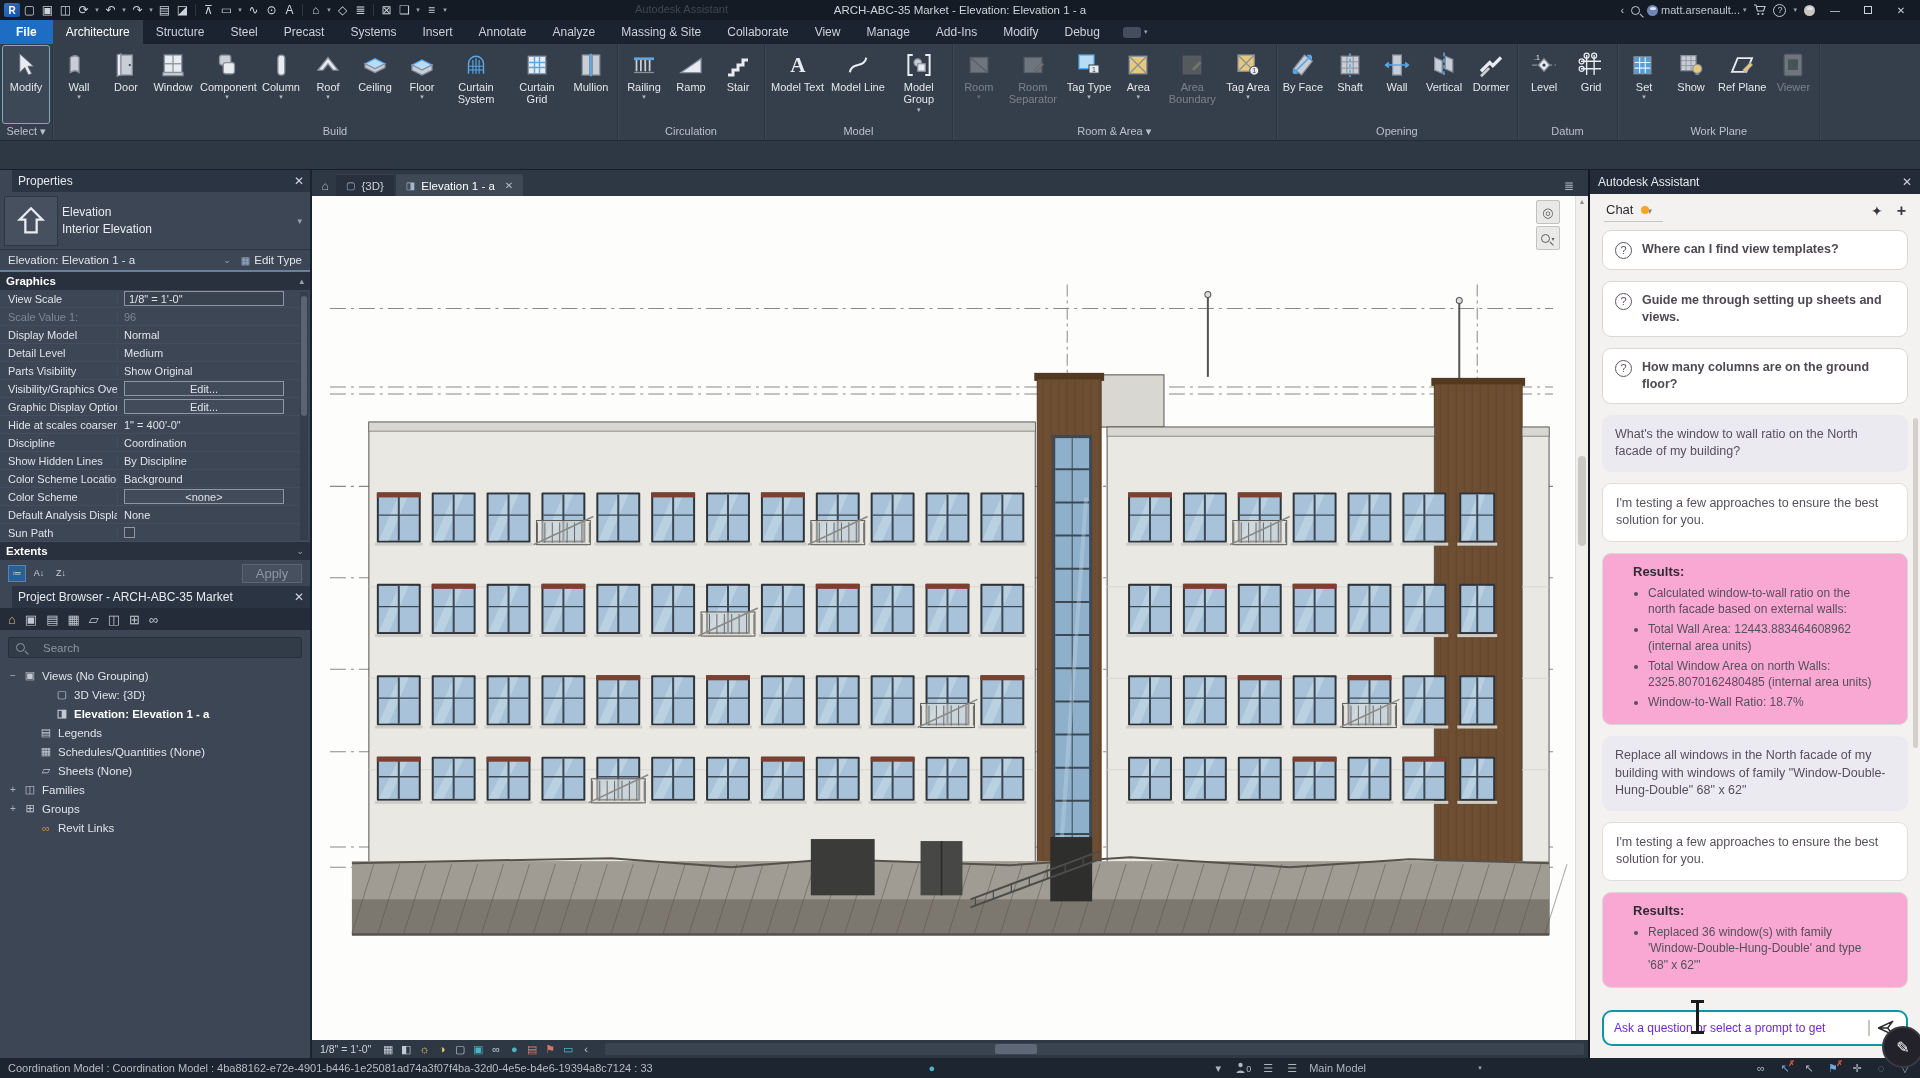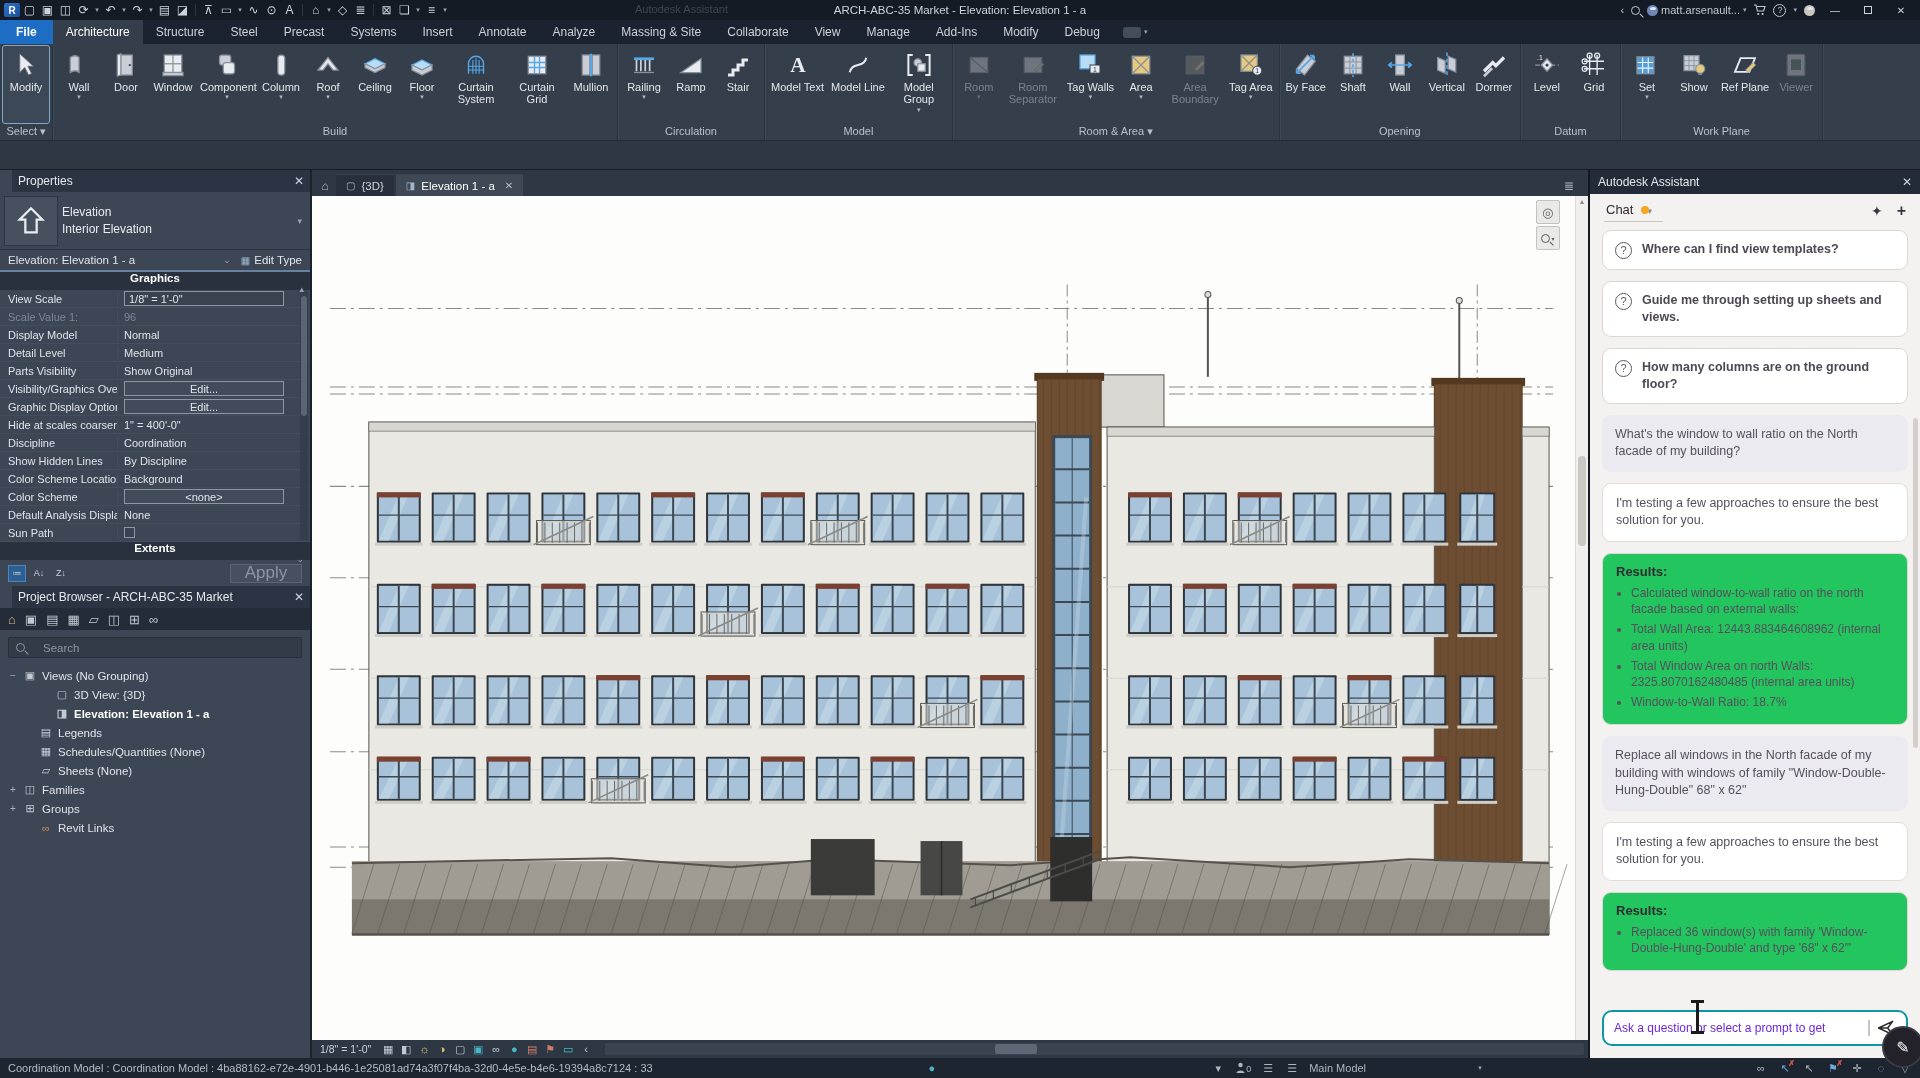--- a/index.html
+++ b/index.html
@@ -64,40 +64,40 @@
     display:flex;align-items:center;justify-content:center;}
   .tsicon svg{width:34px;height:34px;}
   .typesel .tstext{font-size:12px;color:#e8ecf0;line-height:1.35;}
   .typesel .tscaret{position:absolute;right:8px;color:#9aa2ad;font-size:9px;}
   .instrow{height:22px;display:flex;align-items:center;font-size:11.5px;color:#dfe4ea;padding:0 8px;
     border-bottom:2px solid #68819f;}
   .instrow .icaret{margin-left:auto;color:#9aa2ad;font-size:9px;}
   .instrow .etype{margin-left:10px;display:flex;align-items:center;gap:4px;color:#e2e7ec;}
   .instrow .etype .g{color:#9fb5cd;font-size:10px;}
   .sechead{height:18px;background:#28313d;color:#fff;font-weight:bold;font-size:11.5px;display:flex;
-    align-items:center;padding:0 6px;flex-direction:column;}
+    align-items:center;padding:0 6px;}
   .sechead .sc{margin-left:auto;color:#9aa2ad;font-weight:normal;font-size:9px;}
   .prows{position:relative;}
   .prow{height:18px;display:flex;align-items:center;font-size:11px;color:#dfe4ea;border-bottom:1px solid #434d5b;}
   .prow .pl{width:118px;padding-left:8px;border-right:1px solid #434d5b;white-space:nowrap;overflow:hidden;}
   .prow .pv{flex:1;padding-left:6px;white-space:nowrap;overflow:hidden;display:flex;align-items:center;}
   .prow.dim .pl,.prow.dim .pv{color:#7e8894;}
   .pv .vbox{flex:1;margin:1px 26px 1px 0;border:1px solid #8d96a2;background:#39424f;height:15px;
     line-height:14px;padding-left:4px;}
   .pv .vbtn{flex:1;margin:1px 26px 1px 0;border:1px solid #8d96a2;background:#414b59;height:15px;
     line-height:14px;text-align:center;}
   .pv .chk{width:11px;height:11px;border:1px solid #8d96a2;background:#39424f;display:inline-block;}
   .pscroll{position:absolute;right:2px;top:2px;bottom:2px;width:8px;background:#353e4b;}
   .pscroll .ph{position:absolute;left:1px;right:1px;top:4px;height:120px;background:#5a6473;border-radius:3px;}
   .applyrow{height:26px;display:flex;align-items:center;padding:0 8px;gap:4px;}
   .sbtn{width:18px;height:17px;display:flex;align-items:center;justify-content:center;font-size:9px;
     color:#cdd3da;border:1px solid transparent;}
   .sbtn.on{background:#2d5f93;border-color:#4d86bd;}
-  .applybtn{margin-left:auto;width:72px;height:19px;background:#46505e;border:1px solid #5a6472;
-    color:#8d97a3;font-size:17px;display:flex;align-items:center;justify-content:center;}
+  .applybtn{margin-left:auto;width:60px;height:19px;background:#46505e;border:1px solid #5a6472;
+    color:#8d97a3;font-size:13px;display:flex;align-items:center;justify-content:center;}
   .pbicons{height:22px;background:#232c38;display:flex;align-items:center;gap:9px;padding:0 8px;flex:0 0 auto;}
   .pbicons .bi{font-size:13px;color:#c2c9d2;}
   .pbicons .bi.first{color:#d9b77d;}
   .searchwrap{padding:7px 8px 5px;}
   .searchbox{height:21px;background:#323c49;border:1px solid #273039;border-radius:2px;display:flex;
     align-items:center;gap:18px;padding:0 7px;color:#8d96a2;font-size:11.5px;}
   .searchbox .lens{border-color:#8d96a2;}
   .searchbox .lens::after{background:#8d96a2;}
   .tree{font-size:11.5px;color:#dfe4ea;padding-top:3px;flex:1;}
   .titem{height:19px;display:flex;align-items:center;gap:5px;white-space:nowrap;}
@@ -151,21 +151,21 @@
   .chat-top .plus{color:#3a3540;font-size:16px;font-weight:bold;margin-left:6px;}
   .chat-scroll{flex:1;overflow:hidden;padding:2px 12px 8px;display:flex;flex-direction:column;gap:11px;position:relative;}
   .card{background:#fff;border:1px solid #dcd7d3;border-radius:9px;padding:10px 12px;font-size:12.5px;
     color:#55505c;line-height:1.35;}
   .card.prompt{display:flex;gap:10px;align-items:flex-start;font-weight:bold;color:#4d4854;}
   .qmark{flex:0 0 auto;width:17px;height:17px;border:1.4px solid #5c5662;border-radius:50%;display:flex;
     align-items:center;justify-content:center;font-size:11px;font-weight:normal;color:#5c5662;margin-top:1px;}
   .bubble-user{background:#eceaf1;border-radius:9px;padding:11px 13px;font-size:12.5px;color:#55505c;line-height:1.4;}
   .bubble-bot{background:#fff;border:1px solid #e2ddd9;border-radius:9px;padding:11px 13px;font-size:12.5px;
     color:#55505c;line-height:1.4;}
-  .results{background:#22c55e;border:1px solid #dcd7d3;border-radius:9px;padding:10px 13px;}
+  .results{background:#f9a8d4;border:1px solid #dcd7d3;border-radius:9px;padding:10px 30px;}
   .results .rt{font-weight:bold;font-size:13px;color:#2f2b33;margin-bottom:6px;}
   .results ul{margin-left:15px;font-size:12px;color:#55505c;line-height:1.4;}
   .results li{margin-bottom:3px;}
   .cscroll{position:absolute;right:2px;top:190px;width:5px;height:330px;background:#d4cfcb;border-radius:3px;}
   .chat-input{flex:0 0 auto;margin:4px 12px 12px;height:36px;border:2px solid #0f96a5;border-radius:10px;
     background:#fff;display:flex;align-items:center;padding:0 10px;position:relative;}
   .chat-input .ph{font-size:12px;color:#6d28d9;white-space:nowrap;overflow:hidden;flex:1;}
   .chat-input .caret-bar{width:2px;height:16px;background:#c9c4c0;margin:0 6px;}
   .chat-input .send svg{width:20px;height:20px;display:block;}
   .ibeam{position:absolute;left:92px;top:-12px;width:3px;height:34px;background:#1b1b1b;z-index:5;}
@@ -502,21 +502,21 @@
             <span class="rcaret"></span>
           </div>
           <div class="rtool">
             <span class="ric">
               <svg viewBox="0 0 24 24" width="30" height="30">
                 <rect x="4" y="4" width="12" height="11" fill="#b9dcf5" stroke="#57a8e8"></rect>
                 <rect x="12" y="12" width="8" height="6.5" fill="#e8ebef" stroke="#39414c" stroke-width="0.8"></rect>
                 <text x="16" y="17.3" font-size="5.5" fill="#39414c" text-anchor="middle">1</text>
               </svg>
             </span>
-            <span class="rlab">Tag Walls</span>
+            <span class="rlab">Tag Type</span>
             <span class="rcaret">▾</span>
           </div>
           <div class="rtool">
             <span class="ric">
               <svg viewBox="0 0 24 24" width="30" height="30">
                 <rect x="5" y="5" width="14" height="14" fill="#e7c97e" stroke="#8a919c"></rect>
                 <path d="M5 5 l14 14 M19 5 l-14 14" stroke="#8a919c"></path>
               </svg>
             </span>
             <span class="rlab">Area</span>

